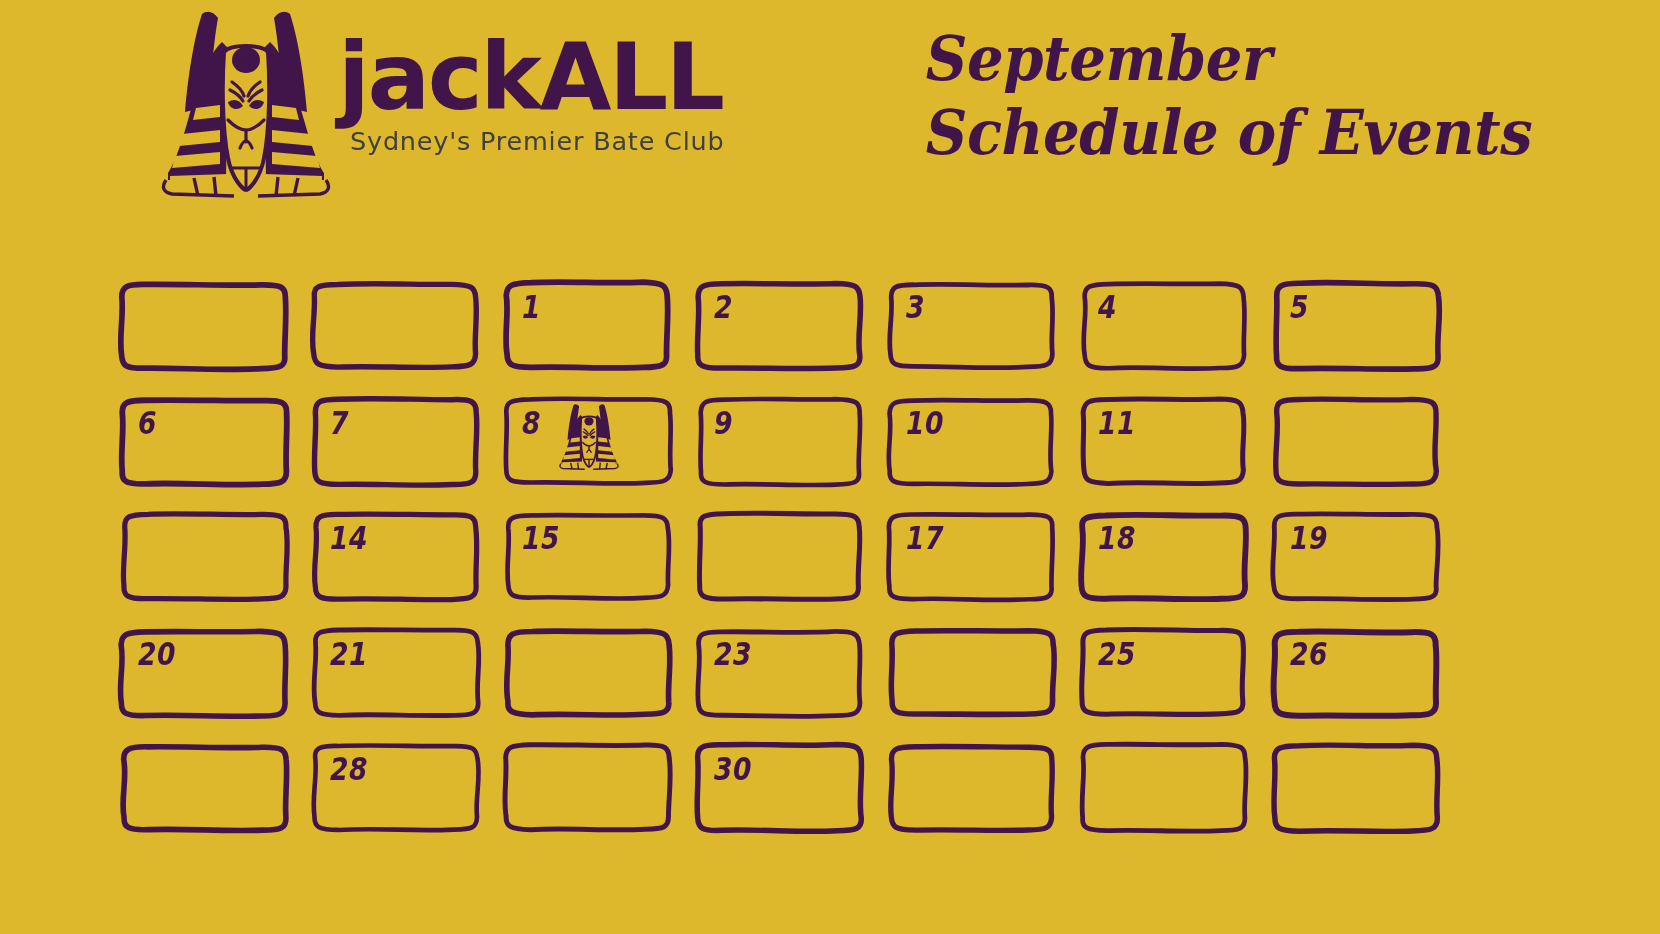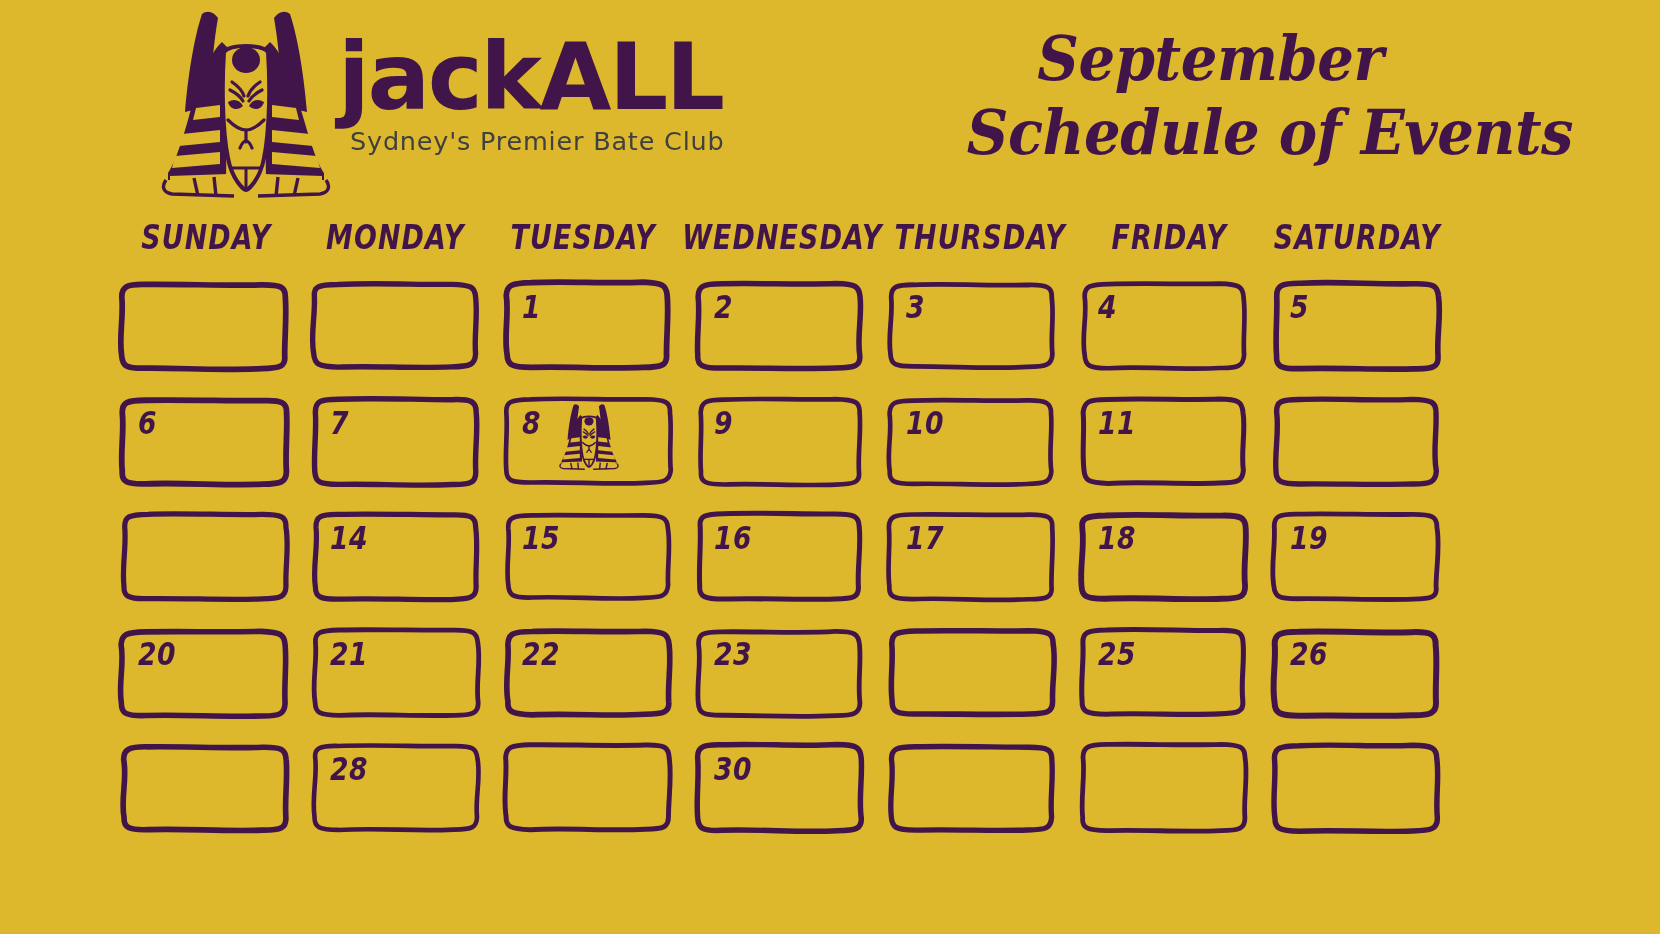--- a/index.html
+++ b/index.html
@@ -76,21 +76,21 @@
     letter-spacing: 0.8px;
     color: #42154a;
     white-space: nowrap;
   }
 
   .title-block {
     position: absolute;
     right: 46px;
     top: 22px;
     width: 740px;
-    text-align: center;
+    text-align: left;
     color: #42154a;
   }
 
   .title-line {
     font-family: "DejaVu Serif", serif;
     font-weight: 700;
     font-style: italic;
     font-size: 62px;
     line-height: 74px;
     letter-spacing: -0.5px;
@@ -274,29 +274,20 @@
 
     </div>
 
     <div class="title-block">
       <div class="title-line line1" style="color: rgb(66, 21, 74);">September</div>
       <div class="title-line line2" style="color: rgb(66, 21, 74);">Schedule of Events</div>
     </div>
 
   </div>
 
-  <div class="dow-row">
-    <div class="dow" style="color: rgb(66, 21, 74);">SUNDAY</div>
-    <div class="dow" style="color: rgb(66, 21, 74);">MONDAY</div>
-    <div class="dow" style="color: rgb(66, 21, 74);">TUESDAY</div>
-    <div class="dow" style="color: rgb(66, 21, 74);">WEDNESDAY</div>
-    <div class="dow" style="color: rgb(66, 21, 74);">THURSDAY</div>
-    <div class="dow" style="color: rgb(66, 21, 74);">FRIDAY</div>
-    <div class="dow" style="color: rgb(66, 21, 74);">SATURDAY</div>
-  </div>
 
   <div class="grid" id="calendar-grid">
       <div class="cell">
         <div class="cell-frame">
           <svg viewBox="0 0 100 100" preserveAspectRatio="none">
             <path d="M 16.13030133612192 4.78027841434232 C 36.104588745174986 4.247782128647304, 66.19247474694421 6.5604353335016645, 83.28534478435904 5.318794493770111 C 94.76534478435904 5.029954570574773, 97.46478253985114 7.58027841434232, 97.28534478435904 18.78027841434232 C 98.11448438955848 39.78027841434232, 96.88261126015715 61.72410735448484, 96.90600400568655 82.72410735448484 C 97.615696048264 94.20410735448485, 94.48534478435904 96.33208534199058, 83.28534478435904 96.72410735448484 C 58.28921483550457 99.1255003220327, 36.72485345667082 95.834820354347, 16.13030133612192 96.25231713377562 C 4.65030133612192 96.6175944283661, 2.551349618770473 93.92410735448485, 2.13030133612192 82.72410735448484 C 0.39460304313542993 61.72410735448484, 3.3827271873524296 39.78027841434232, 2.2138523429774066 18.78027841434232 C 2.120146055521036 7.300278414342319, 4.93030133612192 4.245179115091924, 16.13030133612192 4.78027841434232 Z" fill="none" stroke="#42154a" stroke-width="3.41" stroke-linecap="round" stroke-linejoin="round" vector-effect="non-scaling-stroke" style="stroke-width:5.72px"></path>
           </svg>
         </div>
         <div class="cell-content">
           <span class="daynum" style="color: rgb(66, 21, 74);"></span>
@@ -460,23 +451,20 @@
         <div class="cell-content">
           <span class="daynum" style="color: rgb(66, 21, 74);">15</span>
         </div>
       </div>
       <div class="cell">
         <div class="cell-frame">
           <svg viewBox="0 0 100 100" preserveAspectRatio="none">
             <path d="M 17.30450099068694 2.9805635800432357 C 39.17035565337865 1.4579201697261341, 60.306074837451156 3.508521359798397, 82.03431950197118 3.2876680836248853 C 93.51431950197119 3.3238948249847455, 95.8265569410767 5.780563580043236, 96.03431950197118 16.980563580043235 C 97.28323326940443 37.98056358004324, 94.9311422763989 60.99554344718453, 95.56739247969817 81.99554344718453 C 95.96525530733634 93.47554344718453, 93.23431950197119 95.7956743430037, 82.03431950197118 95.99554344718453 C 60.39721930075793 97.57329988879317, 41.21936154780997 94.82152735891977, 17.30450099068694 96.11725521323496 C 5.824500990686938 96.05684168519619, 2.9346726053292516 93.19554344718453, 3.3045009906869383 81.99554344718453 C 2.68736321622855 60.99554344718453, 4.088701397157274 37.98056358004324, 3.602592839733552 16.980563580043235 C 2.8743776431525476 5.500563580043236, 6.1045009906869385 3.3922766701518414, 17.30450099068694 2.9805635800432357 Z" fill="none" stroke="#42154a" stroke-width="3.24" stroke-linecap="round" stroke-linejoin="round" vector-effect="non-scaling-stroke" style="stroke-width:5.05px"></path>
           </svg>
         </div>
-        <div class="cell-content">
-          <span class="daynum" style="color: rgb(66, 21, 74);">16</span>
-        </div>
       </div>
       <div class="cell">
         <div class="cell-frame">
           <svg viewBox="0 0 100 100" preserveAspectRatio="none">
             <path d="M 15.972760550999373 3.820433093949396 C 35.498615356361555 2.8748912610863044, 63.4535196814526 5.203000743025041, 82.6335733090018 3.893990979563387 C 94.11357330900181 3.51224277281799, 97.14571997815801 6.620433093949396, 96.6335733090018 17.820433093949397 C 97.51777371547213 38.8204330939494, 96.0105202674764 61.330589912807596, 96.20344996146741 82.3305899128076 C 96.97666755075898 93.8105899128076, 93.8335733090018 96.59578386975828, 82.6335733090018 96.3305899128076 C 59.75047258309551 98.78931034364996, 35.81280573498225 94.25062636885906, 15.972760550999373 96.24679539400732 C 4.492760550999374 96.40514354868847, 1.4765634099501765 93.5305899128076, 1.9727605509993735 82.3305899128076 C 0.5259715577194581 61.330589912807596, 2.613230303658929 38.8204330939494, 1.686588117364954 17.820433093949397 C 1.628373980661854 6.340433093949396, 4.772760550999374 3.558143248961566, 15.972760550999373 3.820433093949396 Z" fill="none" stroke="#42154a" stroke-width="3.79" stroke-linecap="round" stroke-linejoin="round" vector-effect="non-scaling-stroke" style="stroke-width:4.70px"></path>
           </svg>
         </div>
         <div class="cell-content">
           <span class="daynum" style="color: rgb(66, 21, 74);">17</span>
         </div>
@@ -519,23 +507,20 @@
         </div>
         <div class="cell-content">
           <span class="daynum" style="color: rgb(66, 21, 74);">21</span>
         </div>
       </div>
       <div class="cell">
         <div class="cell-frame">
           <svg viewBox="0 0 100 100" preserveAspectRatio="none">
             <path d="M 17.45866873027844 4.9764170525500955 C 35.50870528064843 3.3710222965914, 61.400236365873575 6.1816829453026, 83.14232719550492 4.581432276398118 C 94.62232719550492 5.045728610971855, 96.61215069752217 7.776417052550096, 97.14232719550492 18.976417052550097 C 98.50273383786553 39.9764170525501, 96.34627916043975 60.304918695329974, 96.90535618904542 81.30491869532997 C 97.61854780035574 92.78491869532998, 94.34232719550492 94.8843851469137, 83.14232719550492 95.30491869532997 C 62.33815123021487 97.69241431389308, 42.61249834248592 94.07773556914617, 17.45866873027844 95.88856355014286 C 5.978668730278441 94.9621061767626, 2.8765190145742965 92.50491869532998, 3.458668730278441 81.30491869532997 C 1.3901541552346313 60.304918695329974, 4.411981848742289 39.9764170525501, 3.414837296319456 18.976417052550097 C 3.7154138466270523 7.496417052550095, 6.258668730278441 5.117539744936948, 17.45866873027844 4.9764170525500955 Z" fill="none" stroke="#42154a" stroke-width="3.01" stroke-linecap="round" stroke-linejoin="round" vector-effect="non-scaling-stroke" style="stroke-width:5.62px"></path>
           </svg>
-        </div>
-        <div class="cell-content">
-          <span class="daynum" style="color: rgb(66, 21, 74);">22</span>
         </div>
       </div>
       <div class="cell">
         <div class="cell-frame">
           <svg viewBox="0 0 100 100" preserveAspectRatio="none">
             <path d="M 16.478663785789102 5.238173572612141 C 38.70364918099949 4.664322456274386, 62.87174474062413 7.313640854831465, 82.2290218279035 4.826798550331295 C 93.7090218279035 4.753048809525353, 95.65263589662064 8.038173572612141, 96.2290218279035 19.23817357261214 C 97.28233494636734 40.23817357261214, 95.05889153356912 61.69152374837431, 96.4857669442521 82.69152374837431 C 96.3466240715592 94.17152374837431, 93.4290218279035 96.76968398672615, 82.2290218279035 96.69152374837431 C 57.4963252844209 98.89446298993752, 40.14998840389744 96.26631603545944, 16.478663785789102 96.36618032994156 C 4.998663785789104 96.52630358652713, 2.8272160103413624 93.89152374837431, 2.4786637857891036 82.69152374837431 C 1.3711847844111615 61.69152374837431, 4.27234659371752 40.23817357261214, 2.6834118408245557 19.23817357261214 C 2.1969993008009623 7.75817357261214, 5.278663785789104 4.917090084270603, 16.478663785789102 5.238173572612141 Z" fill="none" stroke="#42154a" stroke-width="3.35" stroke-linecap="round" stroke-linejoin="round" vector-effect="non-scaling-stroke" style="stroke-width:4.80px"></path>
           </svg>
         </div>
         <div class="cell-content">
           <span class="daynum" style="color: rgb(66, 21, 74);">23</span>

